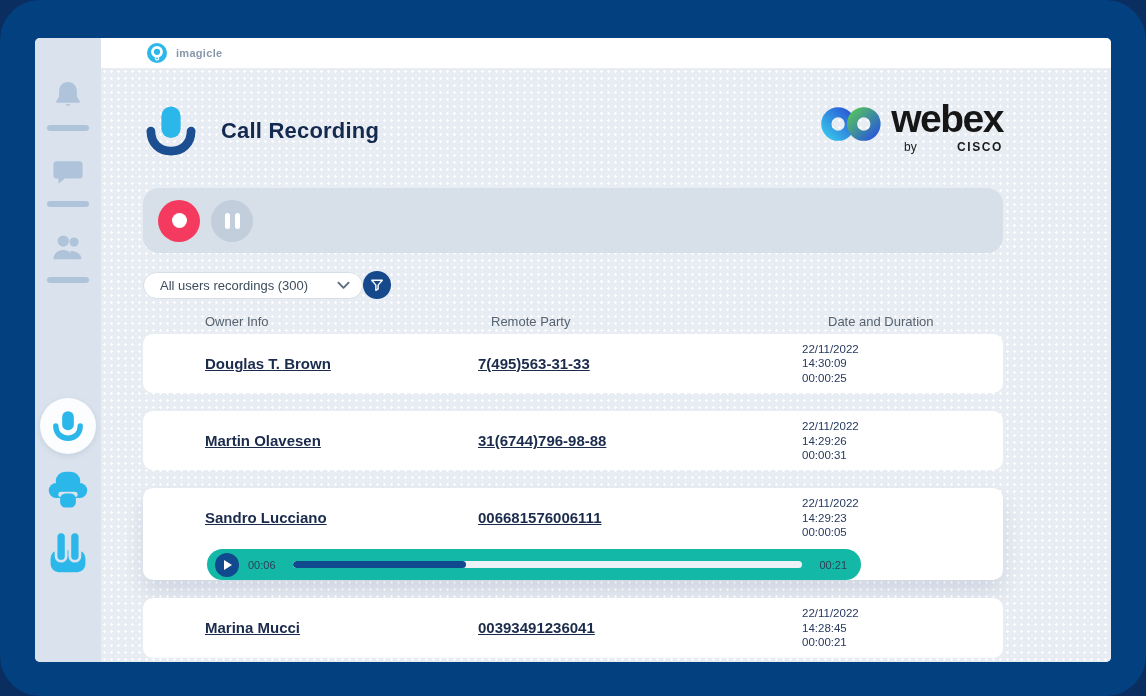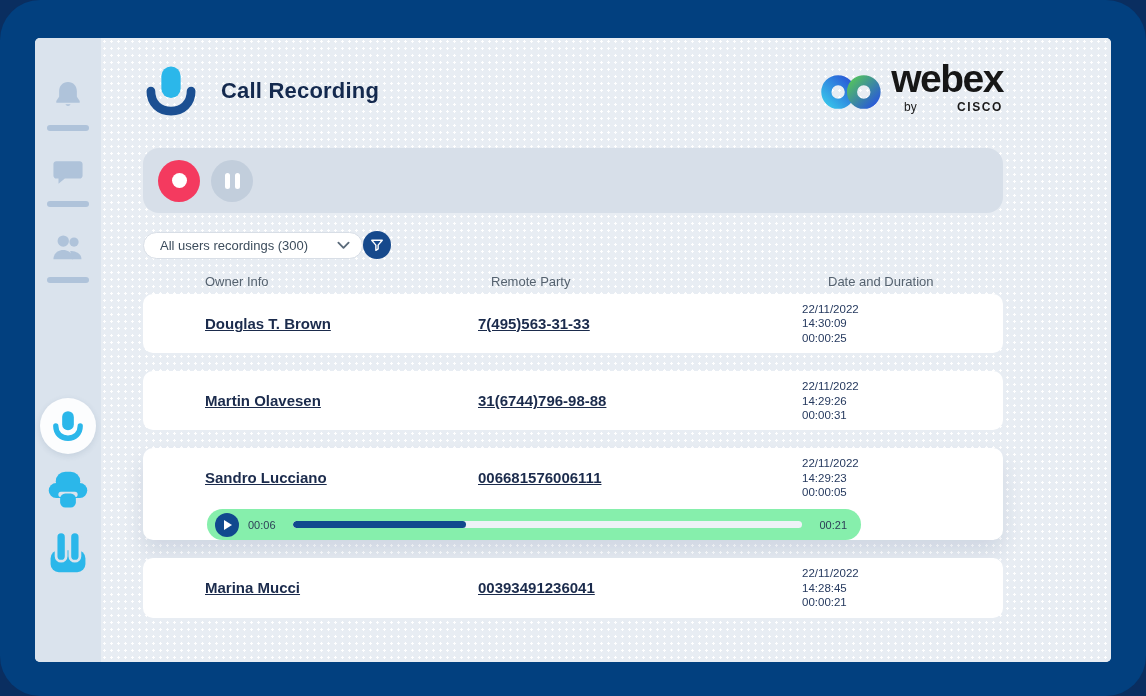--- a/index.html
+++ b/index.html
@@ -23,31 +23,31 @@
   .mic-active-circle svg { width:34px; height:32px; }
   .cyan-fill { fill:#2BB7EA; }
 
   
   .main { flex:1; display:flex; flex-direction:column; min-width:0; }
   .topbar { height:30px; flex:0 0 30px; background:#FFFFFF; display:flex; align-items:center;
             padding-left:46px; gap:9px; }
   .topbar svg { width:20px; height:20px; }
   .brand-text { font-size:11px; font-weight:bold; color:#8897A9; letter-spacing:.3px; }
 
-  .content { flex:1; padding:18px 108px 0 42px;
+  .content { flex:1; padding:28px 108px 0 42px;
              background-color:#E8EDF3;
              background-image:radial-gradient(#FFFFFF 1px, rgba(255,255,255,0) 1.35px);
              background-size:7px 7px; }
 
   .header-row { display:flex; align-items:flex-start; justify-content:space-between; height:66px; margin-top:4px; }
   .title-left { display:flex; align-items:center; gap:22px; padding-top:4px; }
   .title-left svg { width:56px; height:54px; }
   .page-title { font-size:22px; font-weight:bold; color:#14294E; letter-spacing:.2px; }
 
-  .webex { display:flex; align-items:flex-end; gap:8px; }
+  .webex { display:flex; align-items:flex-start; gap:8px; }
   .webex-mark { width:62px; height:44px; margin-top:2px; }
   .webex-textcol { display:flex; flex-direction:column; align-items:flex-end; }
   .webex-word { font-size:39px; font-weight:bold; color:#161616; letter-spacing:-1.5px; line-height:.95; }
   .webex-by { font-size:12px; color:#1A1A1A; margin-top:3px; }
   .webex-by b { font-weight:bold; letter-spacing:1.6px;margin-left:37px; }
 
   .record-bar { height:65px; background:#D7DFE9; border-radius:16px; margin-top:22px;
                 display:flex; align-items:center; padding-left:15px; gap:11px; }
   .btn-record { width:42px; height:42px; border-radius:50%; background:#F43A5F; border:none;
                 display:grid; place-items:center; cursor:pointer; }
@@ -71,21 +71,21 @@
   .row { display:grid; grid-template-columns:273px 324px 1fr; padding-left:62px; align-items:center;
          background:#FFFFFF; border-radius:10px; min-height:57px; margin-top:18px; cursor:pointer; }
   .row:first-child { margin-top:5px; }
   .cell-name, .cell-remote { font-size:15px; font-weight:bold; color:#1B2B4C;text-decoration:underline; }
   .cell-date { font-size:11.5px; color:#25395E; line-height:1.25; padding:8px 0; }
 
   .row.expanded { display:block; padding-left:0; box-shadow:0 12px 20px rgba(30,60,110,.12); }
   .row.expanded .row-grid { display:grid; grid-template-columns:273px 324px 1fr; padding-left:62px;
                             align-items:center; min-height:57px; }
   .player-wrap { margin:2px 142px 13px 64px; }
-  .player { height:31px; background:#86efac; border-radius:16px; display:flex; align-items:center;
+  .player { height:31px; background:#14b8a6; border-radius:16px; display:flex; align-items:center;
             padding:0 14px 0 8px; gap:9px; }
   .play-btn { width:24px; height:24px; border-radius:50%; background:#11498E; border:none;
               display:grid; place-items:center; cursor:pointer; flex:0 0 24px; }
   .play-tri { width:0; height:0; border-left:8px solid #FFFFFF; border-top:5px solid transparent;
               border-bottom:5px solid transparent; margin-left:2px; }
   .ptime { font-size:11px; color:#2E4058; white-space:nowrap; }
   .track { flex:1; height:7px; background:#EEF2F7; border-radius:4px; overflow:hidden; margin:0 8px; cursor:pointer; }
   .track-fill { height:100%; background:#11498E; border-radius:4px; }
 </style>
 </head>
@@ -145,20 +145,29 @@
             <rect class="cyan-fill" x="5" y="22" width="38" height="24" rx="9"></rect>
             <rect class="cyan-fill" x="11" y="2" width="11" height="32" rx="5.5" stroke="#DAE3ED" stroke-width="3"></rect>
             <rect class="cyan-fill" x="26" y="2" width="11" height="32" rx="5.5" stroke="#DAE3ED" stroke-width="3"></rect>
           </svg>
         </div>
       </div>
     </aside>
 
     <div class="main">
 
+      <div class="topbar">
+        <svg viewBox="0 0 24 24">
+          <circle cx="12" cy="12" r="12" fill="#2BB7EA"></circle>
+          <circle cx="12" cy="10.6" r="5.4" fill="none" stroke="#FFFFFF" stroke-width="3.4"></circle>
+          <circle cx="12" cy="18.6" r="2.6" fill="#FFFFFF"></circle>
+          <circle cx="12" cy="18.6" r="1.1" fill="#2BB7EA"></circle>
+        </svg>
+        <span class="brand-text">imagicle</span>
+      </div>
 
       <div class="content">
 
         <div class="header-row">
           <div class="title-left">
             <svg viewBox="0 0 64 60">
               <rect x="21" y="2" width="22" height="36" rx="11" fill="#2BB7EA"></rect>
               <path d="M9 30c0 14.5 10.2 23 23 23s23-8.5 23-23" fill="none" stroke="#1B4F92" stroke-width="10" stroke-linecap="round"></path>
             </svg>
             <h1 class="page-title">Call Recording</h1>

